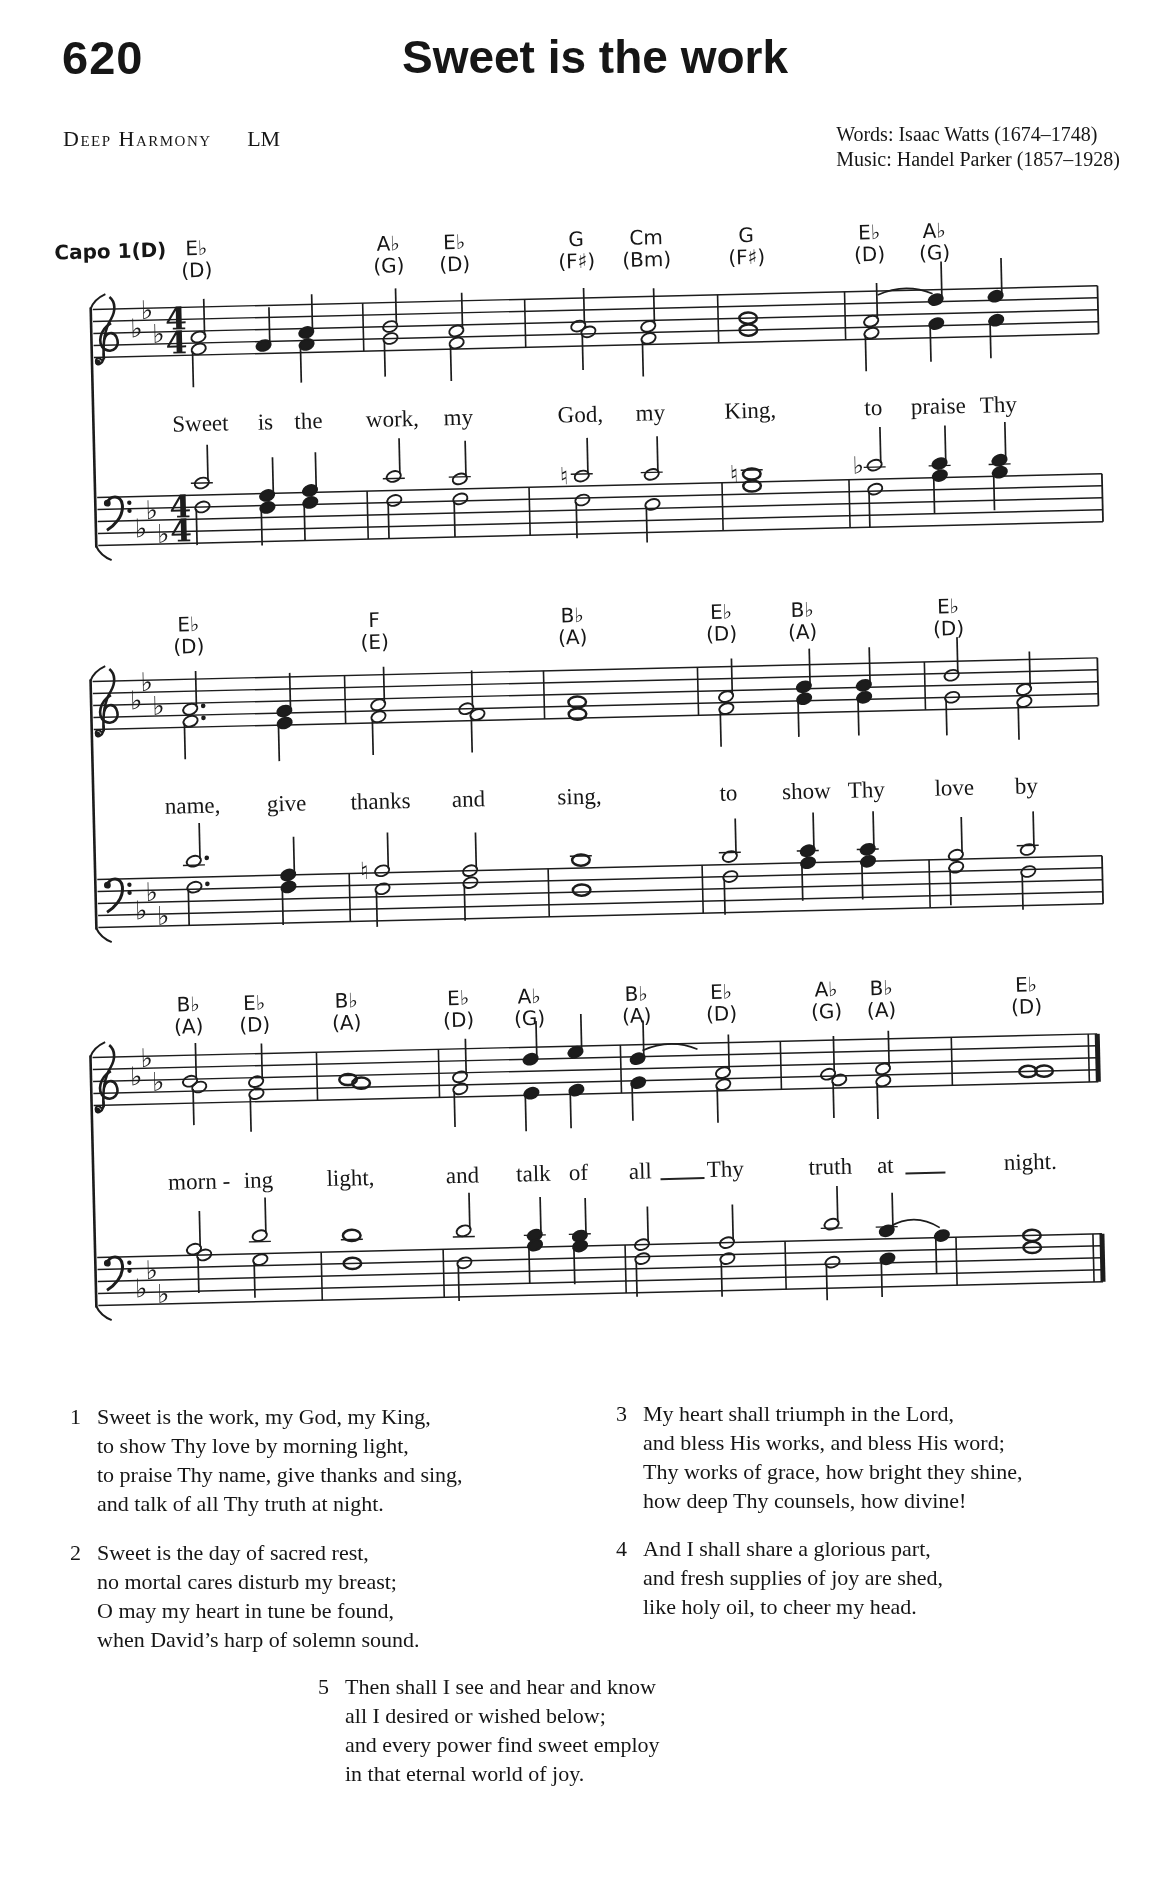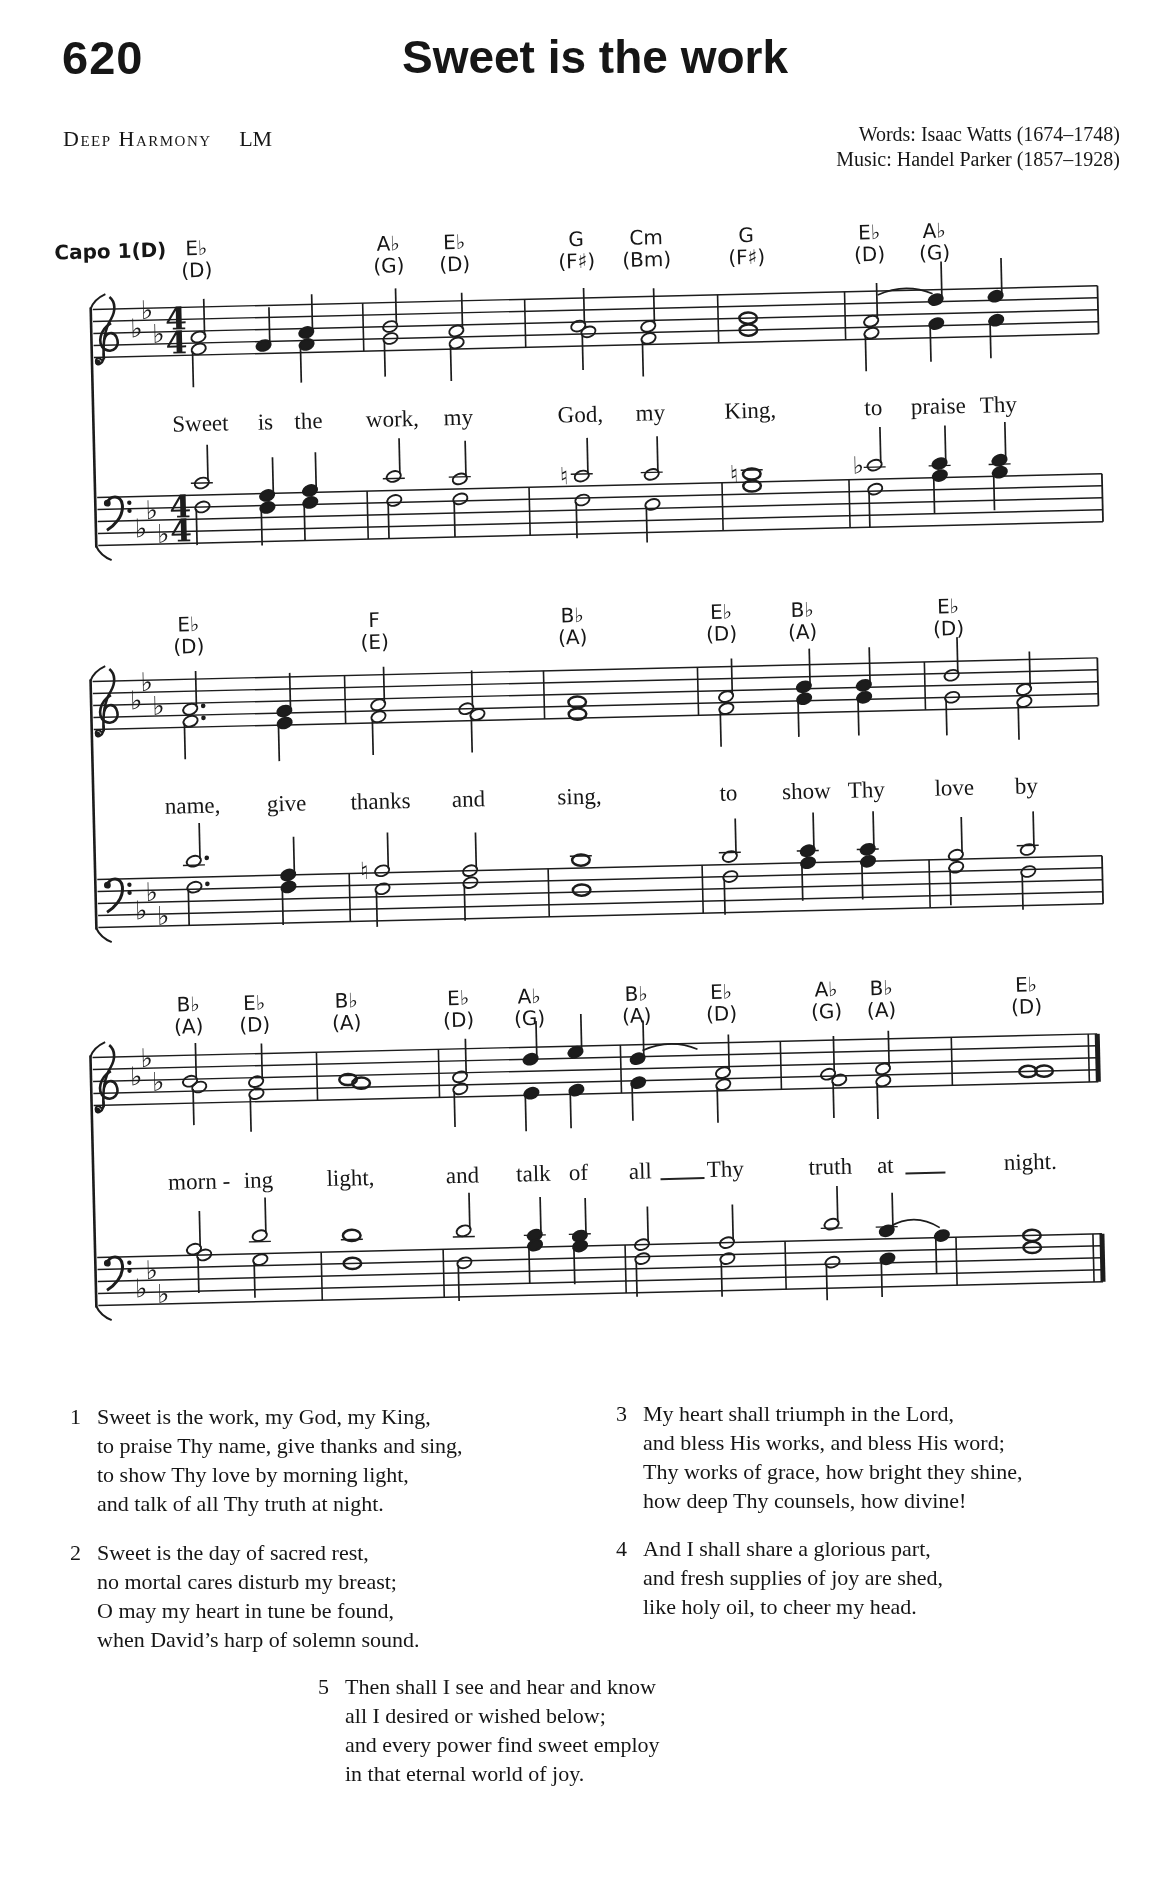--- a/index.html
+++ b/index.html
@@ -4,22 +4,22 @@
 <style>
   html,body{margin:0;padding:0;background:#e8e8e8;}
   .page{position:relative;width:1164px;height:1883px;background:#ffffff;
         font-family:"Liberation Serif",serif;color:#161616;overflow:hidden;}
   .hymn-number{position:absolute;left:62px;top:30px;font-family:"Liberation Sans",sans-serif;
         font-weight:bold;font-size:47px;letter-spacing:1px;}
   .hymn-title{position:absolute;left:595px;top:30px;transform:translateX(-50%);
         font-family:"Liberation Sans",sans-serif;font-weight:bold;font-size:46px;white-space:nowrap;}
   .tune-line{position:absolute;left:63px;top:126px;font-size:22px;white-space:nowrap;}
   .tune-name{font-variant:small-caps;letter-spacing:1.5px;}
-  .tune-meter{margin-left:22px;}
-  .credits{position:absolute;right:44px;top:122px;text-align:right;font-size:20px;line-height:25px;}
+  .tune-meter{margin-left:30px;}
+  .credits{position:absolute;right:44px;top:122px;font-size:20px;line-height:25px;}
   .system{position:absolute;left:0;width:1164px;transform:rotate(-1.35deg);}
   .chord{position:absolute;width:90px;text-align:center;font-family:"DejaVu Sans",sans-serif;
         font-size:20px;line-height:22px;white-space:nowrap;}
   .capo-label{position:absolute;font-family:"DejaVu Sans",sans-serif;font-size:20px;font-weight:bold;white-space:nowrap;}
   .lyric{position:absolute;transform:translateX(-50%);font-size:23px;white-space:nowrap;}
   .lyric-ext{position:absolute;border-bottom:2px solid #222;height:1px;}
   .stave-svg{position:absolute;left:0;top:0;overflow:visible;}
   .verse{position:absolute;display:flex;font-size:22px;line-height:29px;}
   .verse-num{width:27px;flex:0 0 27px;}
   .verse-line{white-space:nowrap;}
@@ -574,22 +574,22 @@
         <div class="lyric" style="left: 885px; top: 182px;">at</div>
         <div class="lyric-ext" style="left: 905px; top: 201px; width: 40px;"></div>
         <div class="lyric" style="left: 1030px; top: 182px;">night.</div>
       </div>
     </div>
   <div id="verses">
       <div class="verse" style="left: 70px; top: 1402px;">
         <div class="verse-num">1</div>
         <div>
           <div class="verse-line">Sweet is the work, my God, my King,</div>
+          <div class="verse-line">to show Thy love by morning light,</div>
           <div class="verse-line">to praise Thy name, give thanks and sing,</div>
-          <div class="verse-line">to show Thy love by morning light,</div>
           <div class="verse-line">and talk of all Thy truth at night.</div>
         </div>
       </div>
       <div class="verse" style="left: 70px; top: 1538px;">
         <div class="verse-num">2</div>
         <div>
           <div class="verse-line">Sweet is the day of sacred rest,</div>
           <div class="verse-line">no mortal cares disturb my breast;</div>
           <div class="verse-line">O may my heart in tune be found,</div>
           <div class="verse-line">when David’s harp of solemn sound.</div>

